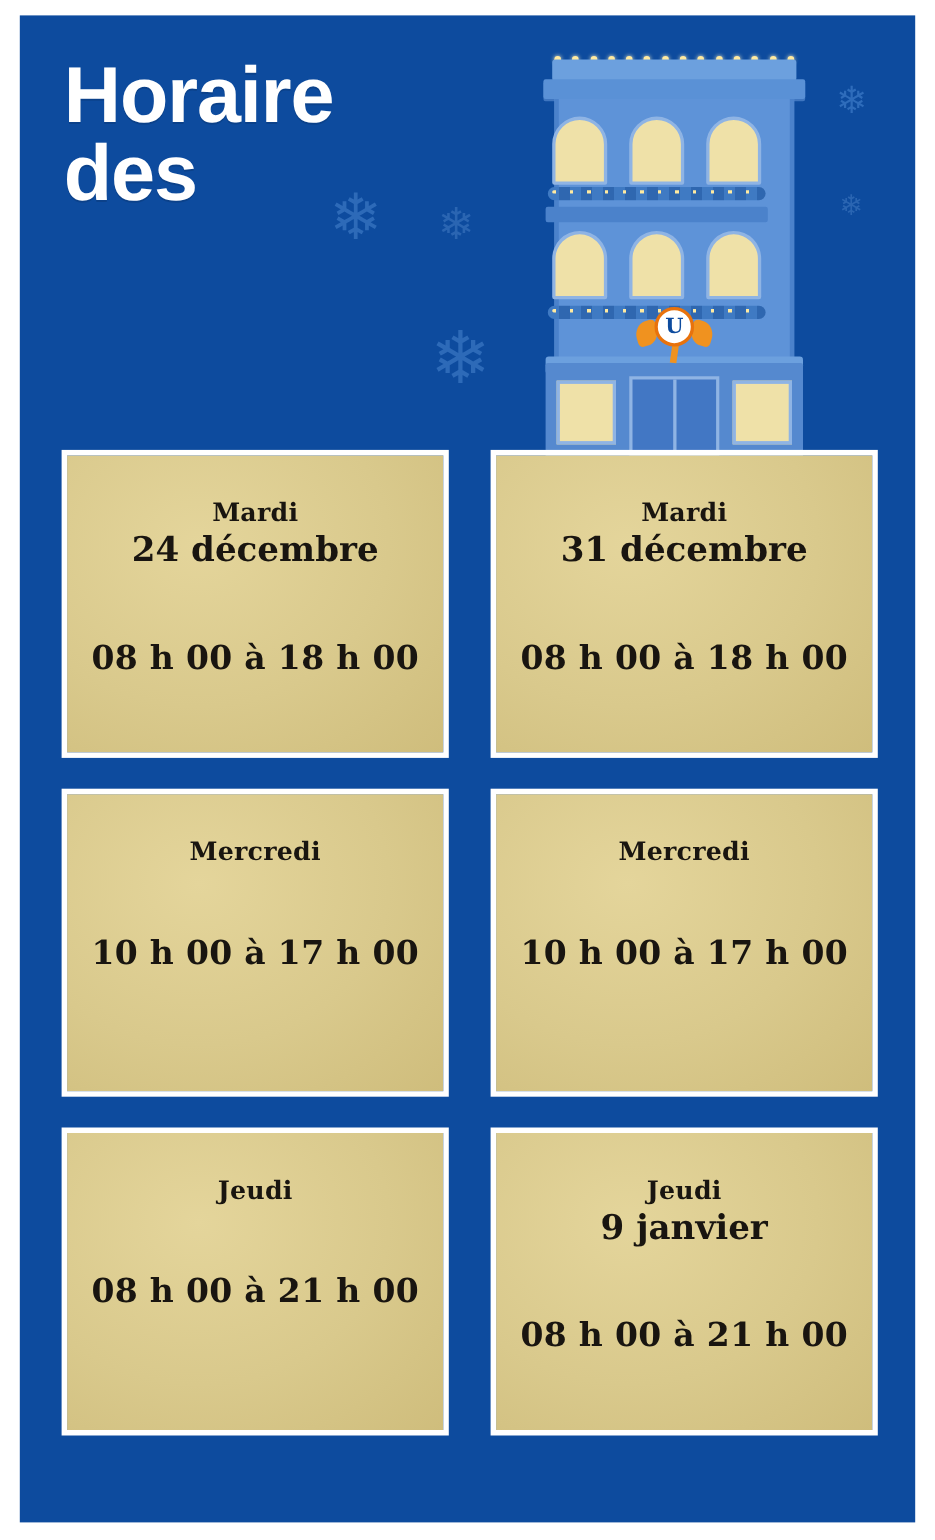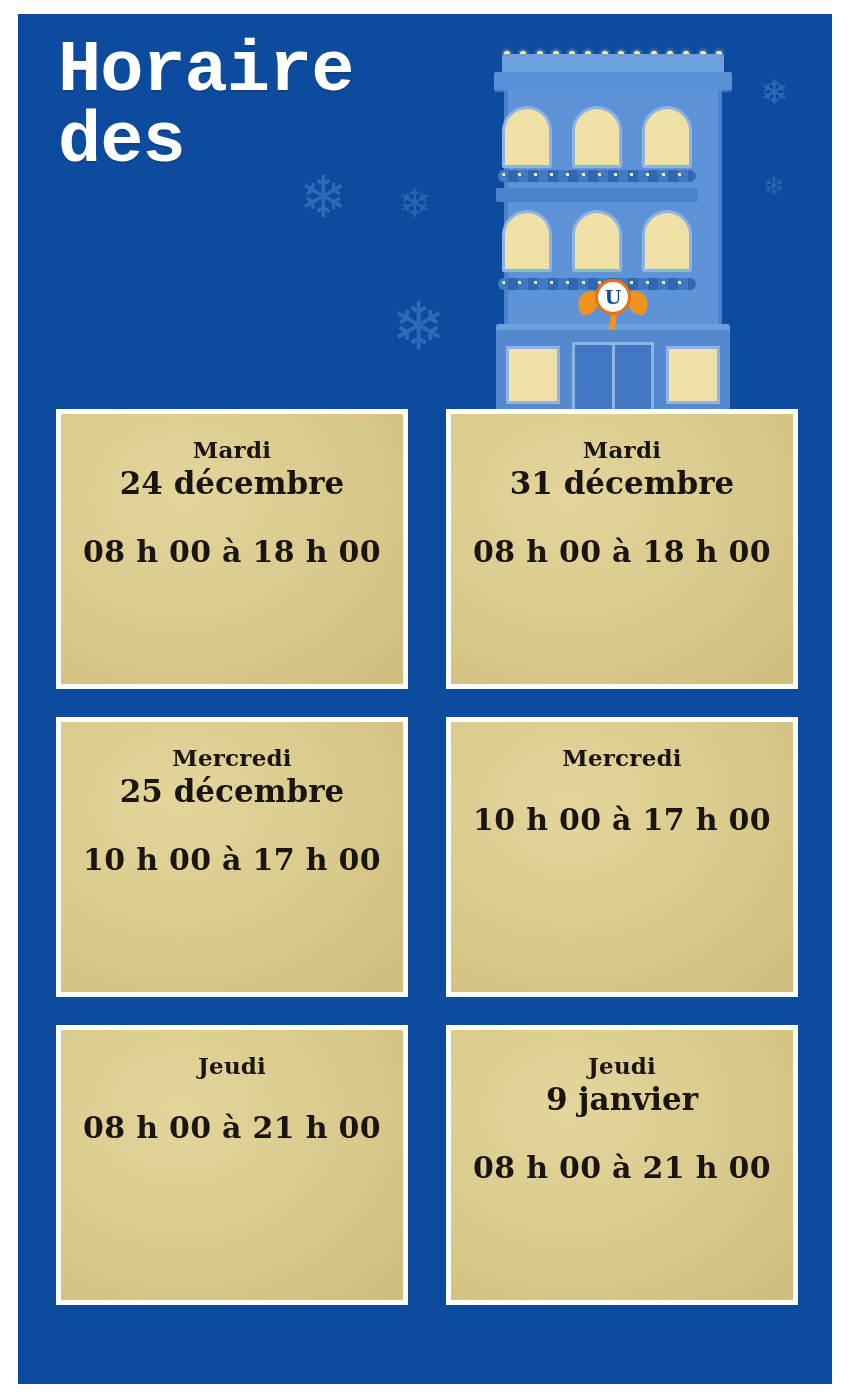--- a/index.html
+++ b/index.html
@@ -41,23 +41,23 @@
   .snow.s1 { left: 281px; top: 155px; font-size: 58px; color: #2d6ab8; }
   .snow.s2 { left: 380px; top: 170px; font-size: 40px; color: #2a65b2; }
   .snow.s3 { left: 373px; top: 280px; font-size: 66px; color: #2d6ab8; }
   .snow.s4 { left: 742px; top: 62px;  font-size: 34px; color: #2e6cbb; }
   .snow.s5 { left: 745px; top: 160px; font-size: 26px; color: #2a65b2; }
 
   
   .title-block {
     position: absolute;
     left: 40px;
-    top: 22px;
+    top: 38px;
     color: #ffffff;
-    font-family: Liberation Mono, monospace;
+    font-family: Liberation Sans, sans-serif;
     font-weight: bold;
     font-size: 72px;
     line-height: 0.98;
     letter-spacing: -1px;
     text-shadow: 0 2px 0 rgba(0,0,0,0.12);
   }
   .title-block div { white-space: nowrap; }
 
   
   .building {
@@ -184,21 +184,21 @@
     position: relative;
     height: 280px;
     background:
       radial-gradient(ellipse at 35% 30%, #e4d59b 0%, #d9c98c 55%, #cfbd7c 100%);
     border: 5px solid #ffffff;
     box-sizing: border-box;
     display: flex;
     flex-direction: column;
     align-items: center;
     justify-content: flex-start;
-    padding-top: 23px;
+    padding-top: 40px;
     color: #191510;
   }
   .card .day {
     font-family: "DejaVu Serif", serif;
     font-weight: bold;
     font-size: 23px;
     letter-spacing: 0.2px;
     line-height: 1.1;
   }
   .card .date {
@@ -211,21 +211,21 @@
   }
   .card .date sup {
     font-size: 18px;
     vertical-align: super;
     line-height: 0;
   }
   .card .hours {
     font-family: "DejaVu Serif", serif;
     font-weight: bold;
     font-size: 30px;
-    margin-top: 32px;
+    margin-top: 62px;
     white-space: nowrap;
     letter-spacing: 0.3px;
   }
 </style>
 </head>
 <body>
 
 <div class="poster">
   <div class="poster-inner">
 
@@ -302,21 +302,20 @@
       </div>
 
       <div class="card">
         <div class="day">Mardi</div>
         <div class="date">31 décembre</div>
         <div class="hours">08 h 00 à 18 h 00</div>
       </div>
 
       <div class="card">
         <div class="day">Mercredi</div>
-        <div class="date">25 décembre</div>
         <div class="hours">10 h 00 à 17 h 00</div>
       </div>
 
       <div class="card">
         <div class="day">Mercredi</div>
         <div class="hours">10 h 00 à 17 h 00</div>
       </div>
 
       <div class="card">
         <div class="day">Jeudi</div>

